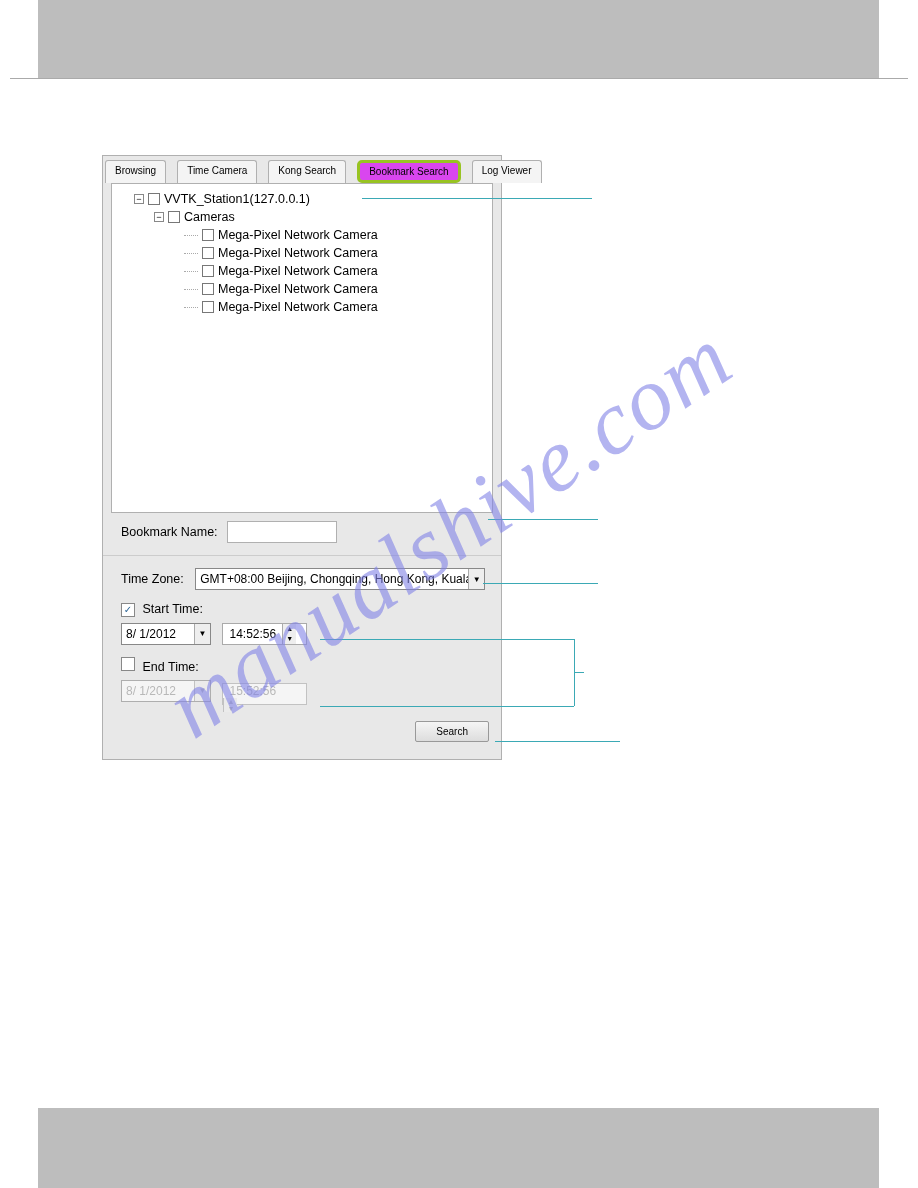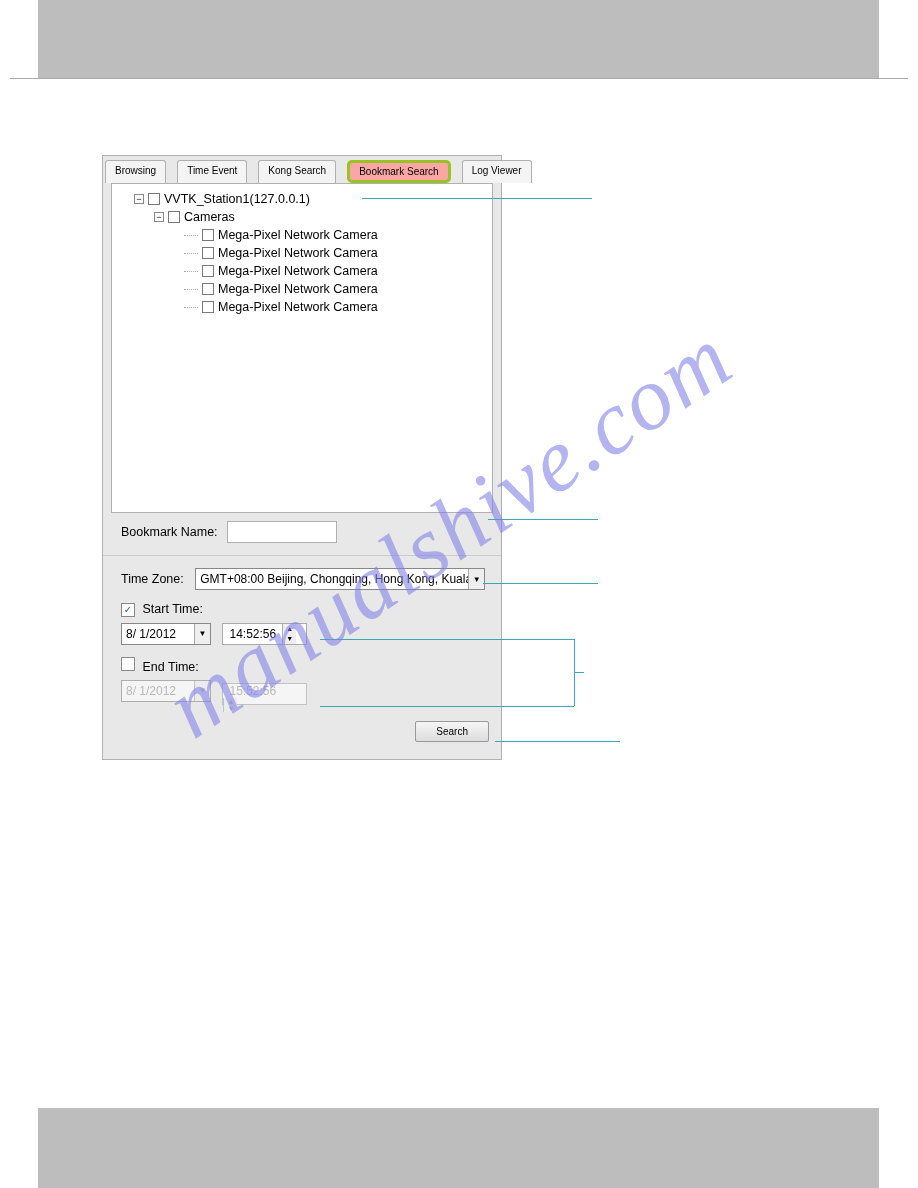--- a/index.html
+++ b/index.html
@@ -45,21 +45,21 @@
   .tab {
     background: #f4f4f4;
     border: 1px solid #b0b0b0;
     border-bottom: none;
     padding: 4px 9px 5px 9px;
     border-radius: 3px 3px 0 0;
     white-space: nowrap;
   }
   .tab.selected {
     border: 3px solid #98c322;
-    background: #fca5a5;
+    background: #d946ef;
     border-radius: 5px;
     padding: 3px 9px;
     position: relative;
     z-index: 5;
   }
   .tree-pane {
     background: #fff;
     margin: 0 8px 0 8px;
     height: 330px;
     border: 1px solid #b0b0b0;
@@ -191,21 +191,21 @@
 </head>
 <body>
 
 <div class="top-banner"></div>
 <div class="top-line"></div>
 <div class="bottom-banner"></div>
 
 <div class="panel">
   <div class="tabs">
     <div class="tab">Browsing</div>
-    <div class="tab">Time Event</div>
+    <div class="tab">Time Camera</div>
     <div class="tab">Kong Search</div>
     <div class="tab selected">Bookmark Search</div>
     <div class="tab">Log Viewer</div>
   </div>
 
   <div class="tree-pane">
     <div class="tree-row indent1">
       <span class="expander">−</span>
       <span class="chk"></span>
       <span>VVTK_Station1(127.0.0.1)</span>

